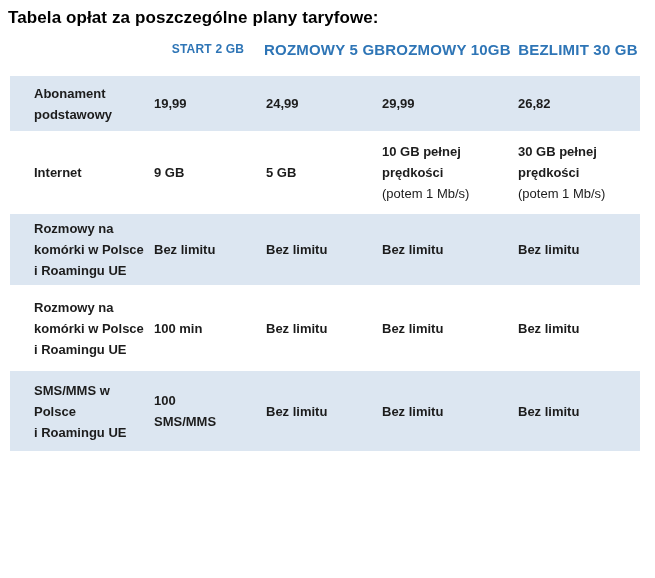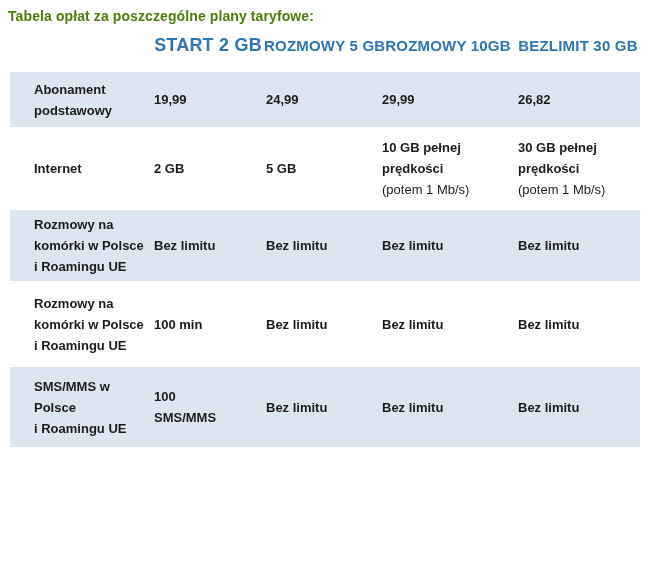--- a/index.html
+++ b/index.html
@@ -10,44 +10,44 @@
   html,body{margin:0;padding:0;}
   body{
     width:655px;height:578px;
     background:#ffffff;
     font-family:"Liberation Sans","DejaVu Sans",sans-serif;
     color:var(--text);
     overflow:hidden;
   }
   .title{
     margin:8px 0 0 8px;
-    font-size:14px;
+    font-size:17px;
     font-weight:600;
-    color:#4d7c0f;
+    color:#000000;
     letter-spacing:0.1px;
   }
   table.pricing{
     border-collapse:separate;
     border-spacing:0 6px;
     margin-left:10px;
     width:630px;
     table-layout:fixed;
   }
   thead th{
     height:30px;
     vertical-align:middle;
     padding:0 0 6px 0;
     text-align:center;
     color:var(--accent);
     font-weight:700;
     font-size:15px;
     letter-spacing:0.2px;
     white-space:nowrap;
   }
-  thead th.small{font-size:18px;}
+  thead th.small{font-size:12px;}
   tbody tr.shaded{background:var(--shade);}
   tbody tr:nth-child(1){height:55px;}
   tbody tr:nth-child(2){height:70px;}
   tbody tr:nth-child(3){height:70px;}
   tbody tr:nth-child(4){height:74px;}
   tbody tr:nth-child(5){height:80px;}
   tbody tr:nth-child(6){height:62px;}
   tbody tr:nth-child(7){height:61px;}
   tbody td{
     vertical-align:middle;
@@ -104,21 +104,21 @@
         </td>
         <td>
           <span class="line">26,82</span>
         </td>
       </tr>
       <tr class="">
         <td class="label">
           <span class="line">Internet</span>
         </td>
         <td>
-          <span class="line">2 GB</span>
+          <span class="line">9 GB</span>
         </td>
         <td>
           <span class="line">5 GB</span>
         </td>
         <td>
           <span class="line">10 GB pełnej</span>
           <span class="line">prędkości</span>
           <span class="line regular">(potem 1 Mb/s)</span>
         </td>
         <td>

